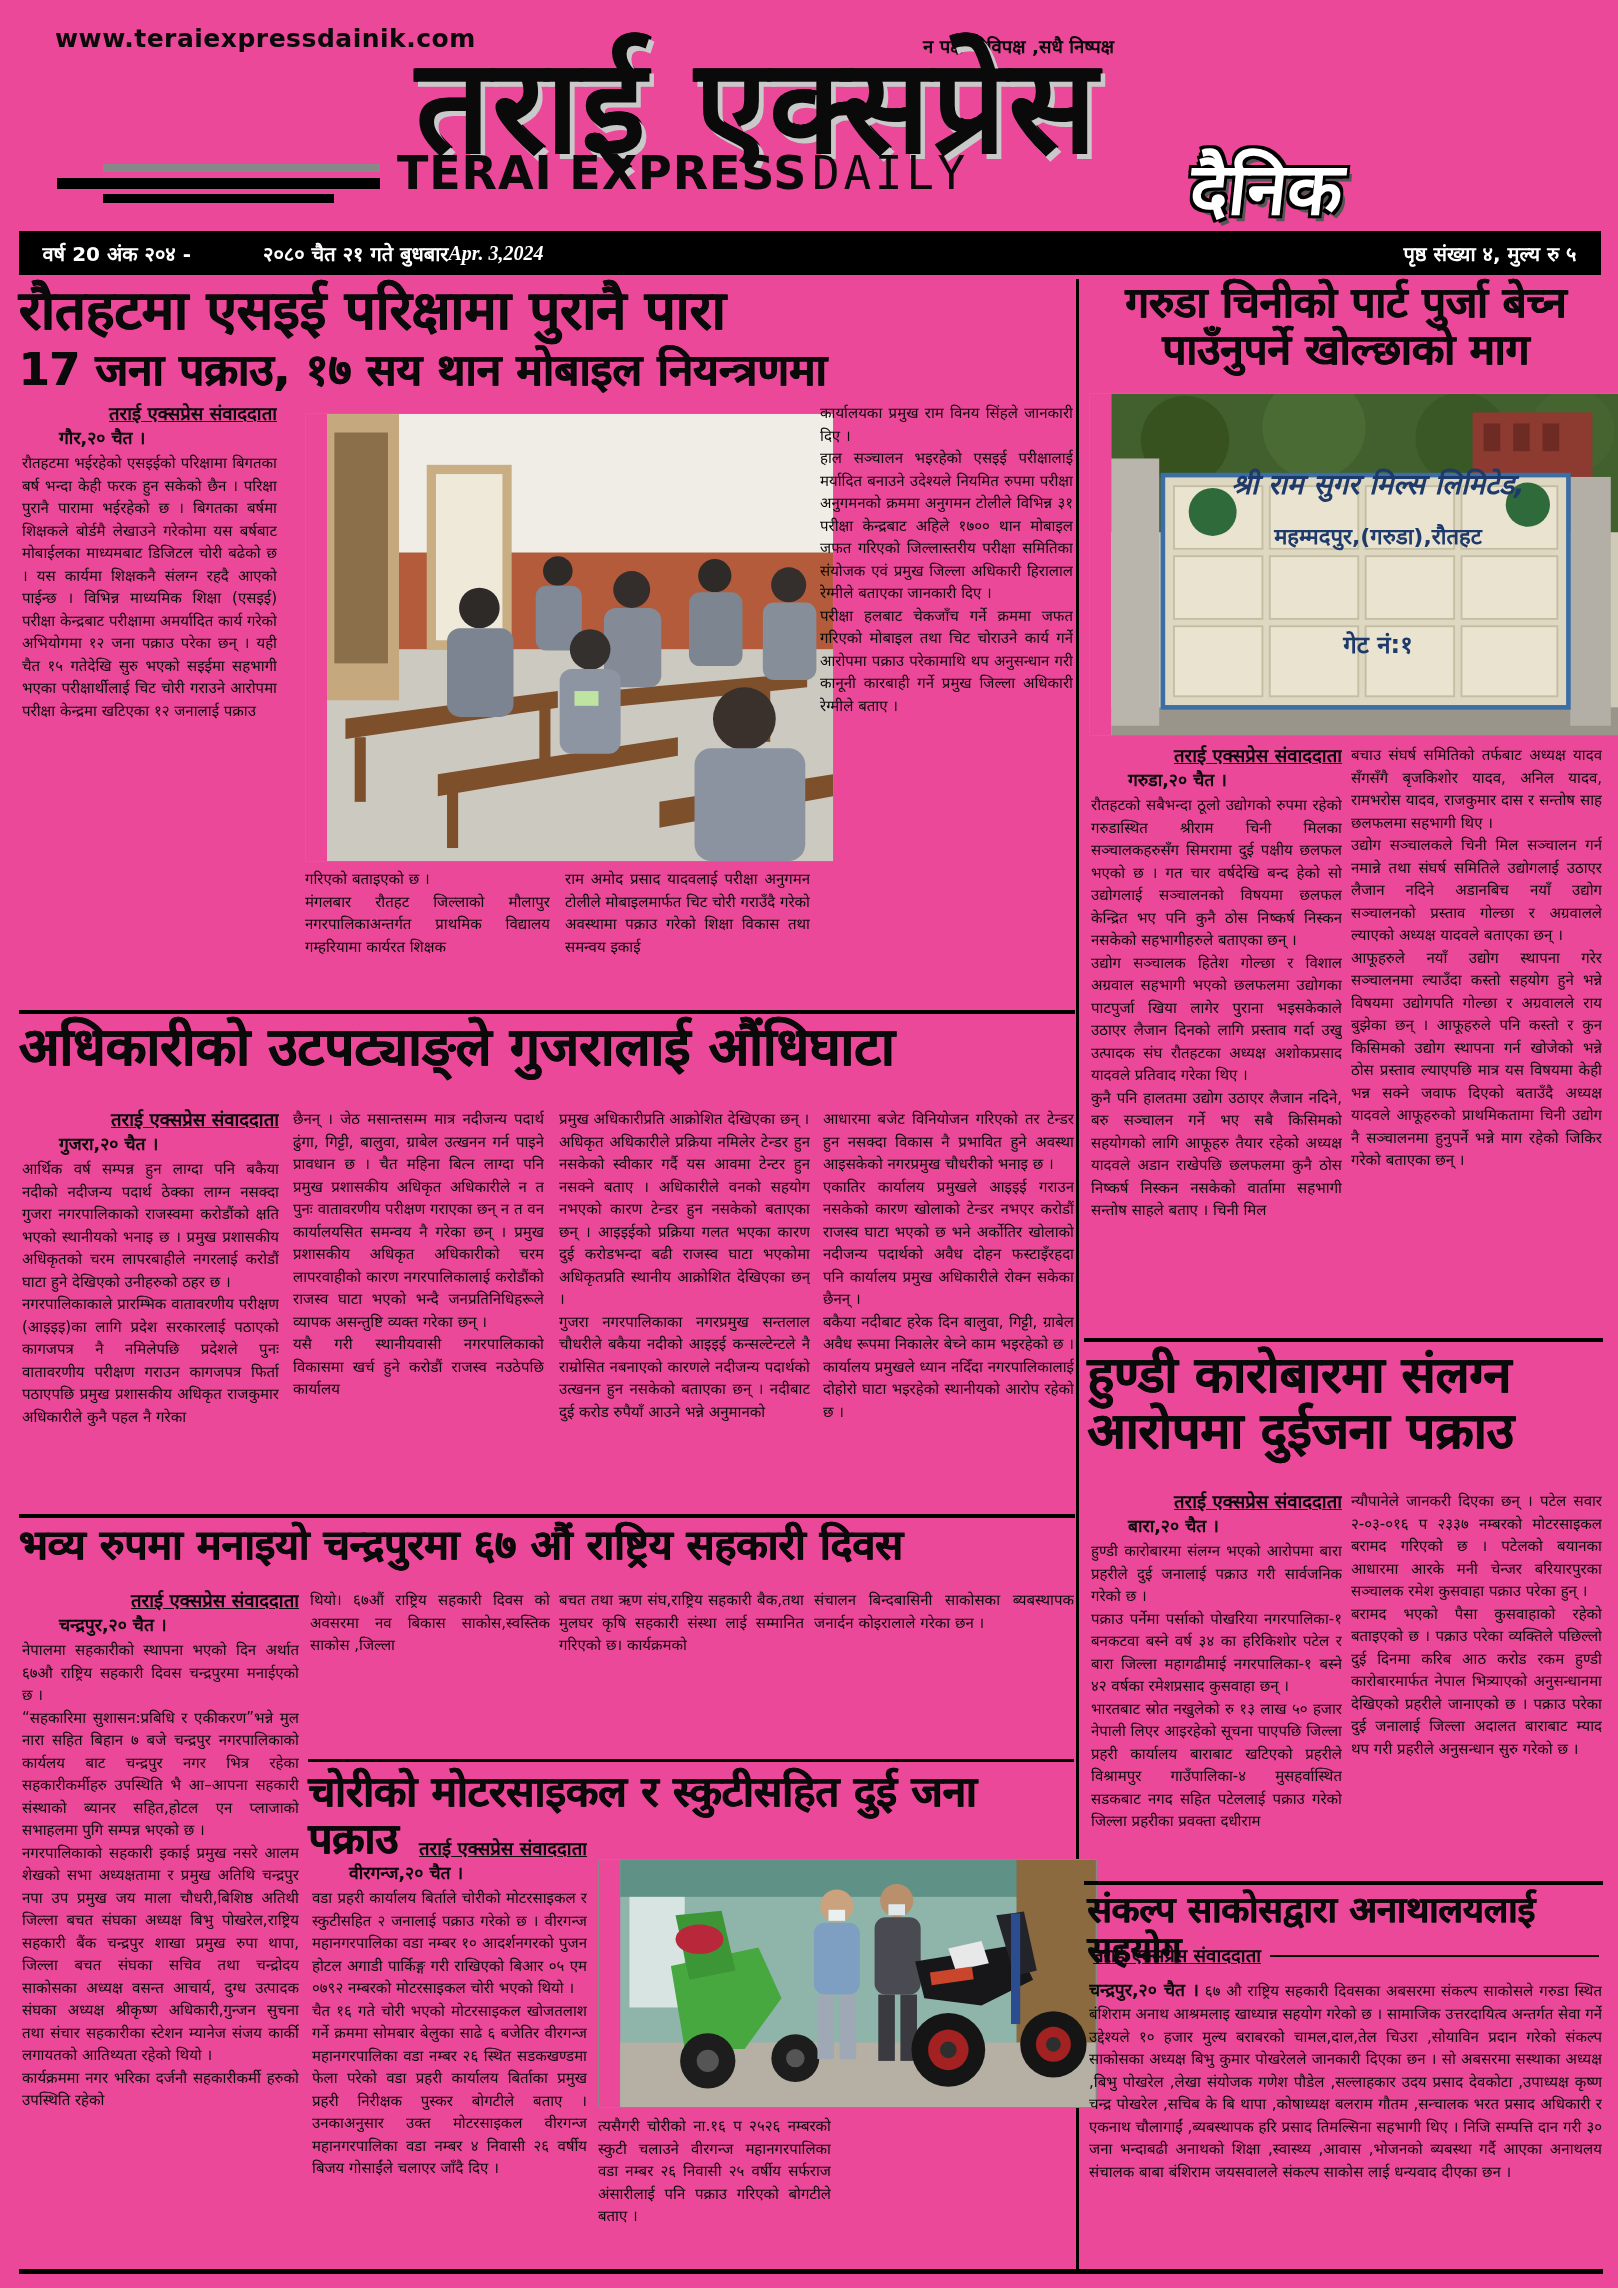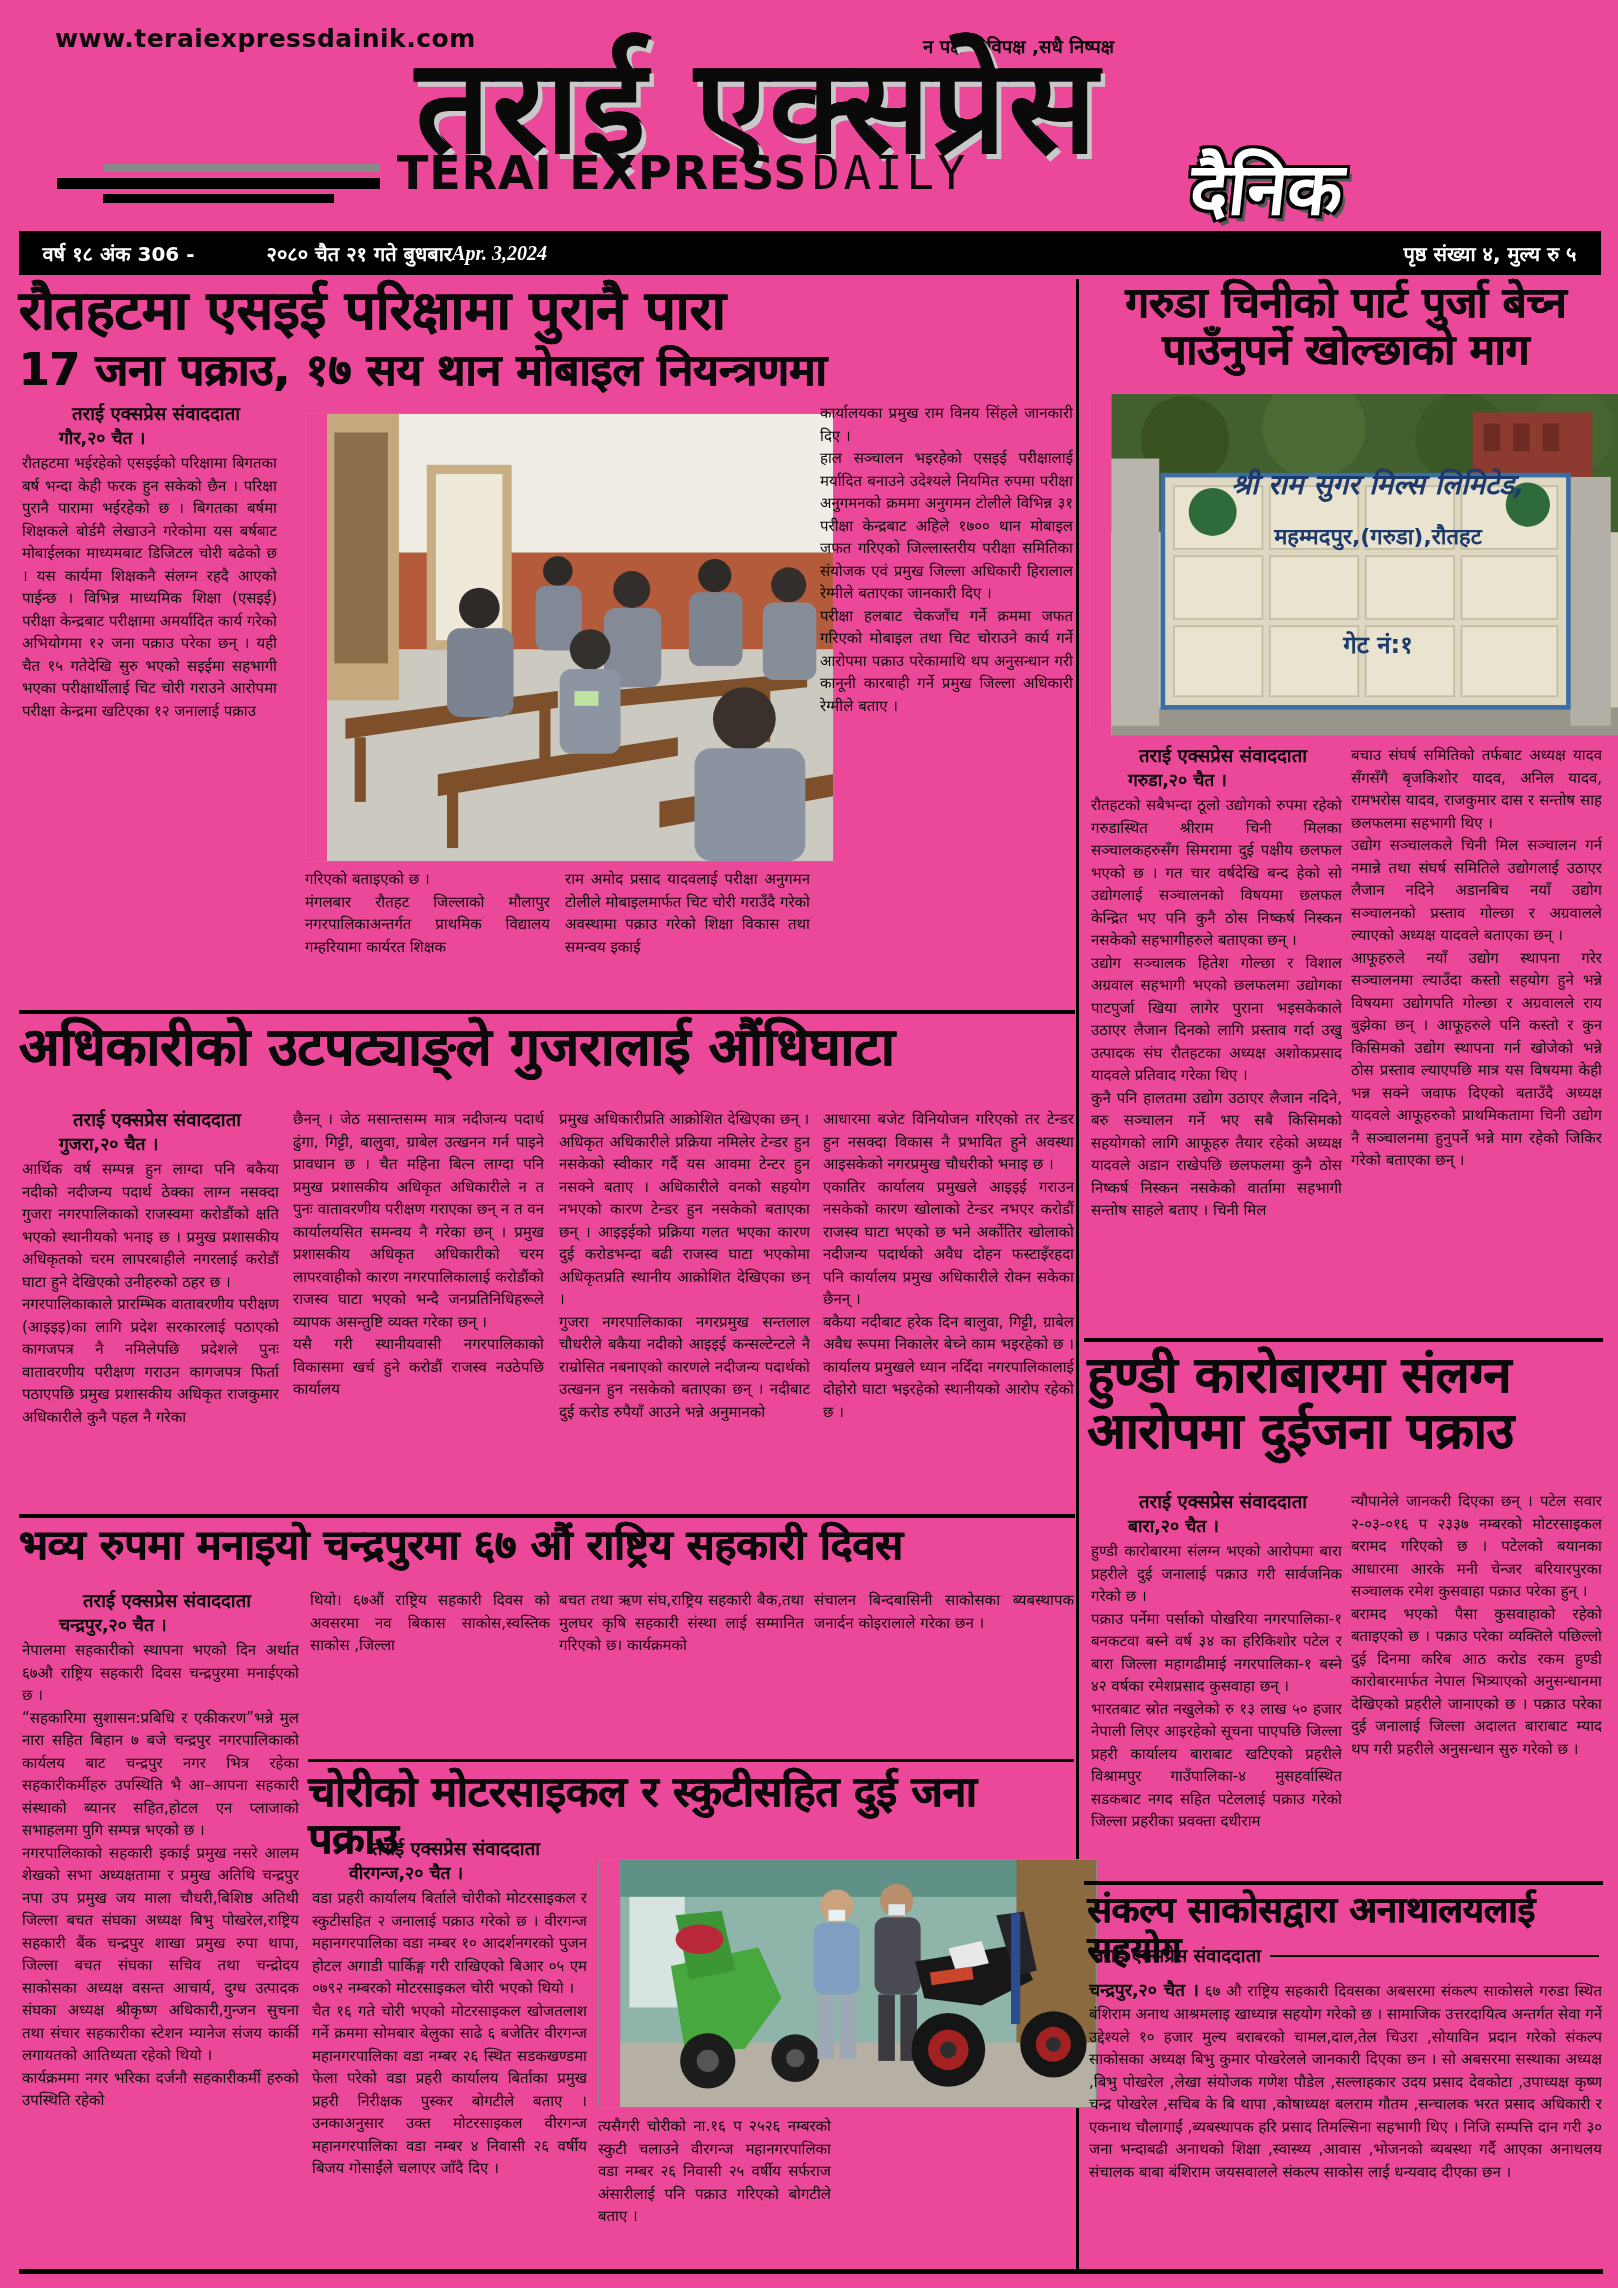--- a/index.html
+++ b/index.html
@@ -20,21 +20,21 @@
   .datebar{background:#000;color:#fff;display:flex;align-items:center;padding:0 24px;box-sizing:border-box;}
   .datebar span{font-size:20px;font-weight:bold;}
   .date-center{flex:1;font-family:"Liberation Serif",serif;font-style:italic;
                font-size:29px;font-weight:bold;}
   
   .hl{font-weight:900;line-height:1.12;text-shadow:0.9px 0 0 #000;}
   .hl.center{text-align:center;}
   
   .col{position:absolute;text-align:justify;font-size:15px;line-height:1.5;overflow:hidden;}
   .coltext{white-space:pre-line;}
-  .byline{font-weight:bold;font-size:18.5px;text-align:center;padding-left:13px;line-height:1.3;}
+  .byline{font-weight:bold;font-size:18.5px;text-align:right;padding-left:13px;line-height:1.3;text-decoration:underline;}
   .dateline{font-weight:bold;font-size:17.5px;padding-left:37px;line-height:1.4;margin-bottom:1.8px;}
   .rule{background:#000;}
   .vrule{background:#000;}
   
   .photo{position:absolute;overflow:hidden;border:0.9px solid #888;padding-left:21px;}
   .photo svg{display:block;}
   .gate-text{position:absolute;width:100%;text-align:center;color:#1d3a6b;font-weight:900;}
   .bylinerow{display:flex;align-items:center;gap:9.2px;}
   .bylinerow .line{flex:1;height:2.8px;background:#000;}
 </style>
@@ -52,21 +52,21 @@
     <div style="width:323px;height:11px;margin-top:5.5px;"></div>
     <div style="width:231px;height:8.3px;margin-top:5.5px;margin-left:46px;"></div>
   </div>
   <div class="abs" style="left:397px;top:146px;white-space:nowrap;">
     <span class="mast-sub-en">TERAI EXPRESS</span>
     <span class="mast-sub-daily">DAILY</span>
   </div>
   <div class="abs dainik" style="left:1191px;top:137px;">दैनिक</div>
 
   <div class="abs datebar" style="left:18.5px;top:231px;width:1582px;height:44px;">
-    <span>वर्ष १८   अंक 306 -</span>
+    <span>वर्ष 20   अंक २०४ -</span>
     <span style="margin-left:72px;">२०८० चैत २१ गते बुधबार</span>
     <span class="date-center">Apr. 3,2024</span>
     <span>पृष्ठ संख्या ४, मुल्य रु ५</span>
   </div>
 
   <div class="abs vrule" style="left:1076px;top:279px;width:2.8px;height:1990px;"></div>
 
   <div class="abs hl" style="left:18.5px;top:281px;width:1052px;font-size:54px;">रौतहटमा एसइई परिक्षामा पुरानै पारा</div>
   <div class="abs hl" style="left:18.5px;top:345px;width:1052px;font-size:44px;">17 जना पक्राउ, १७ सय थान मोबाइल नियन्त्रणमा</div>
 

